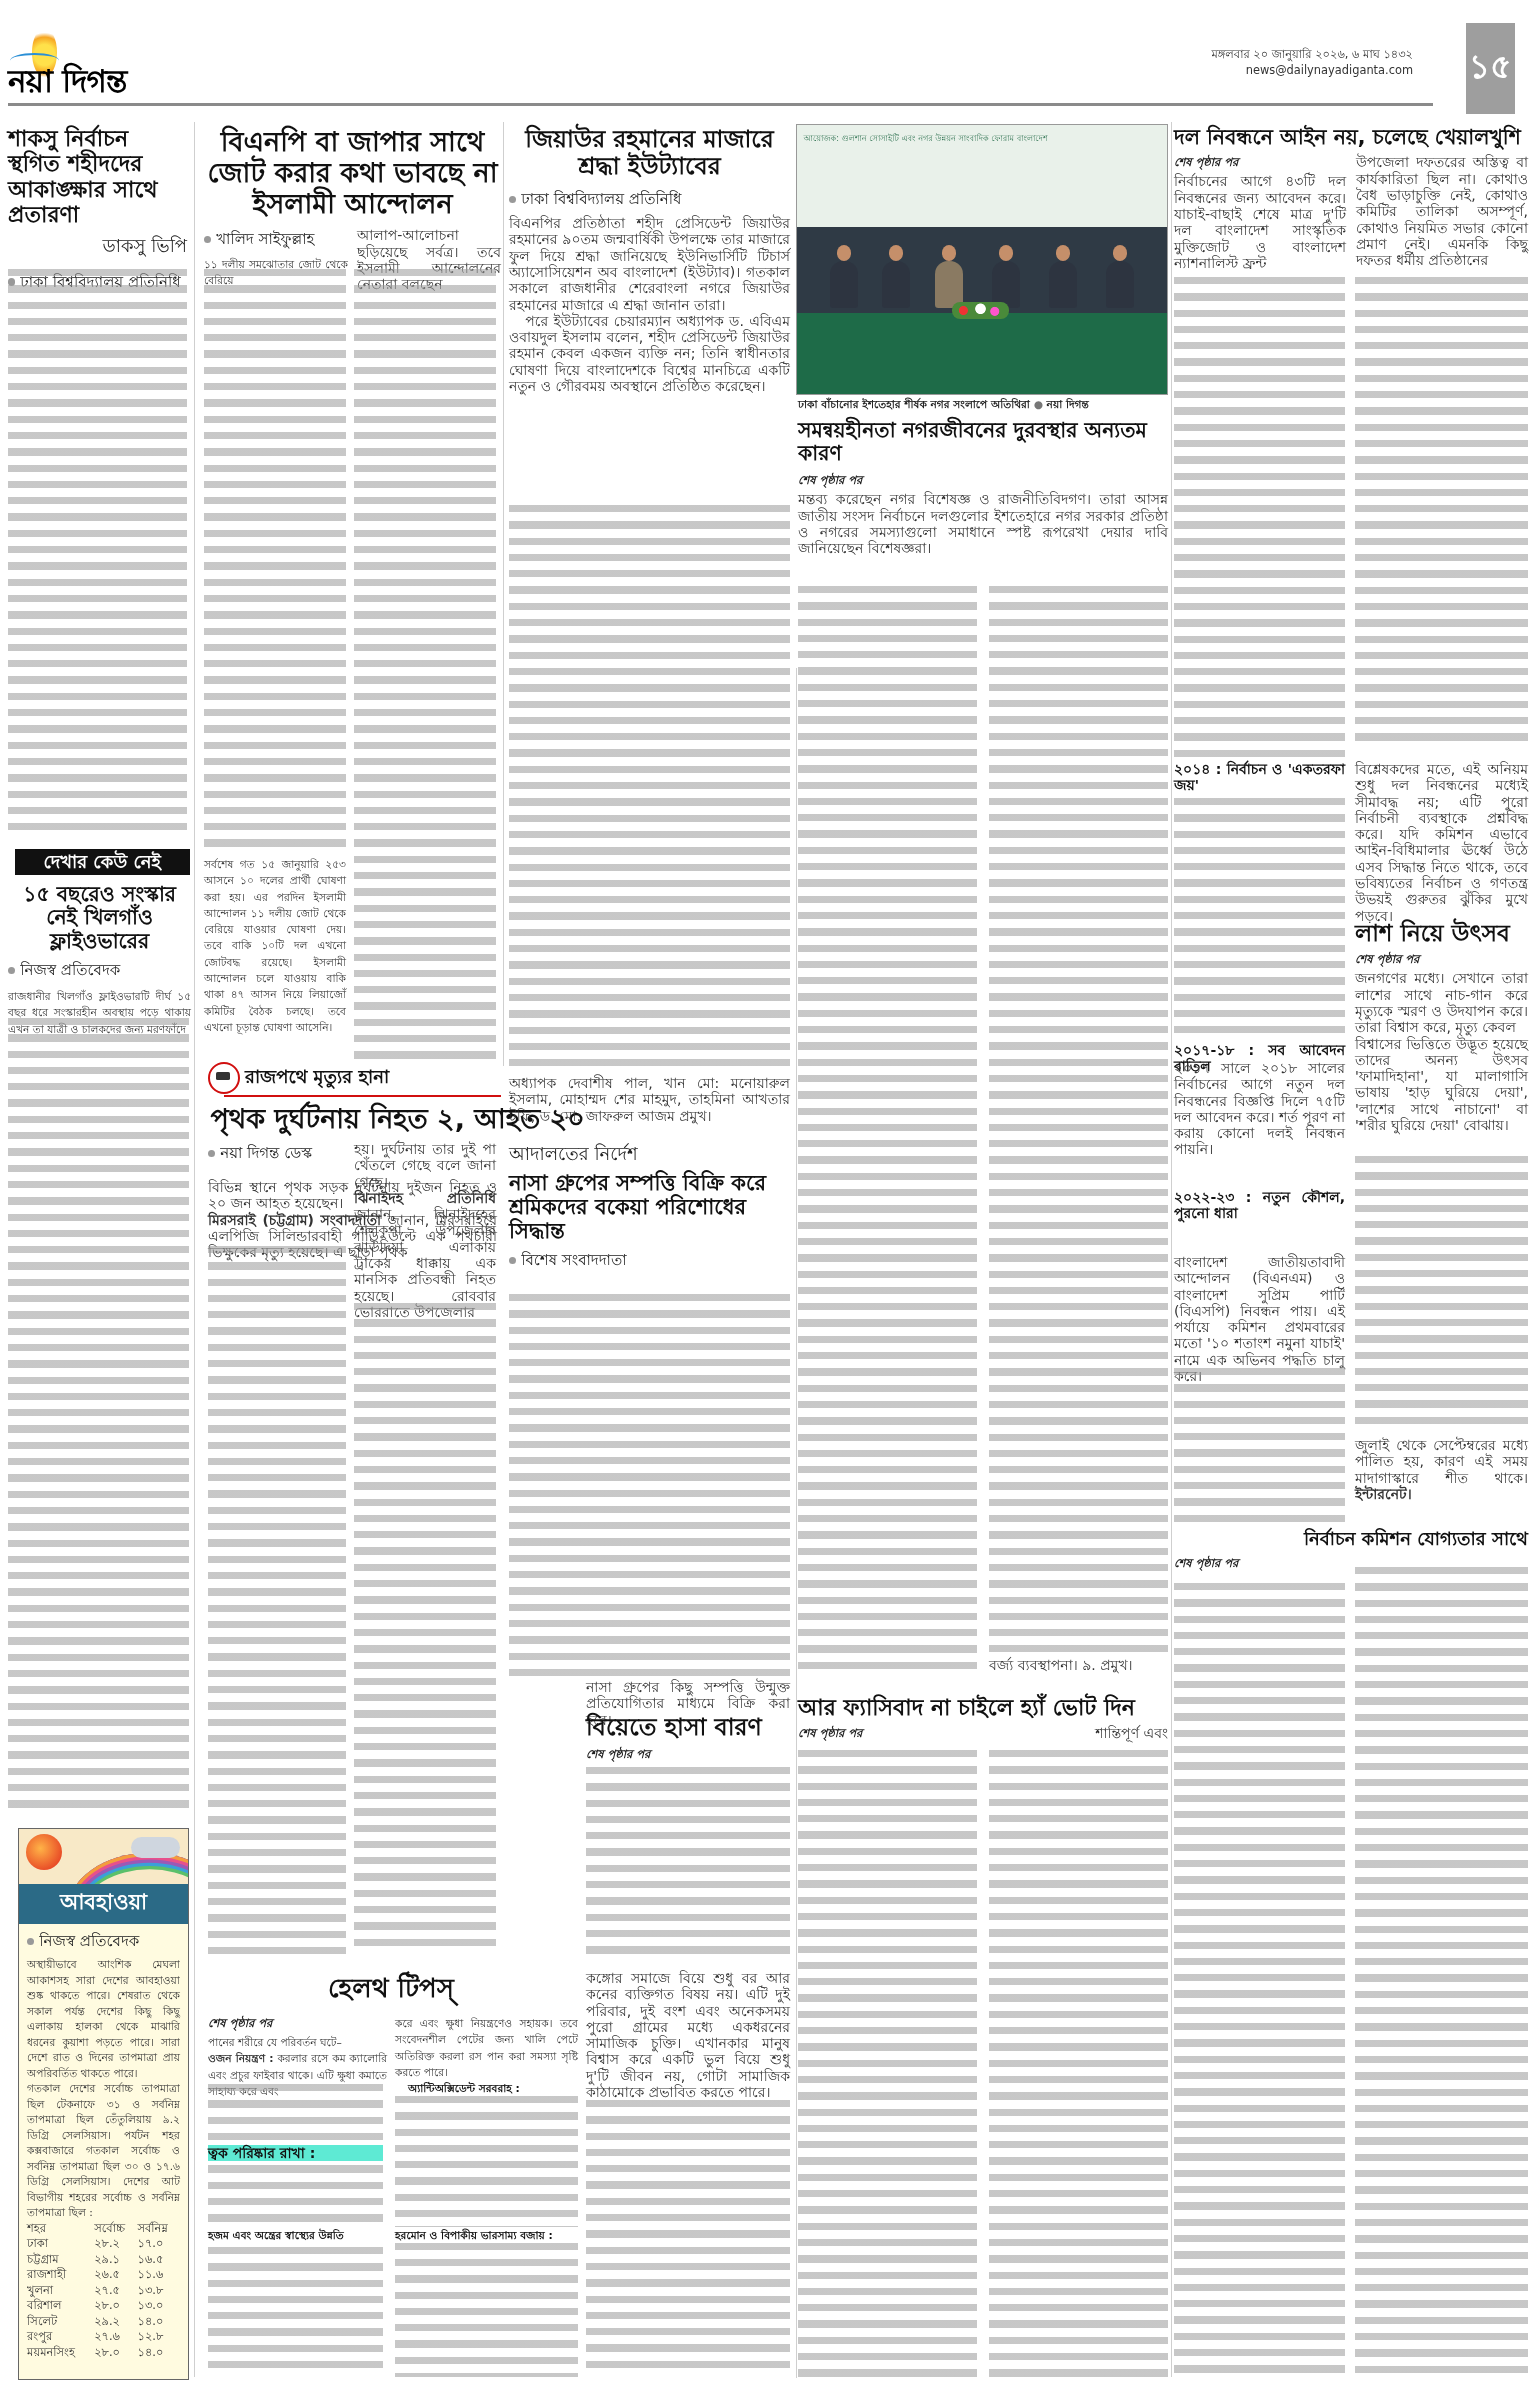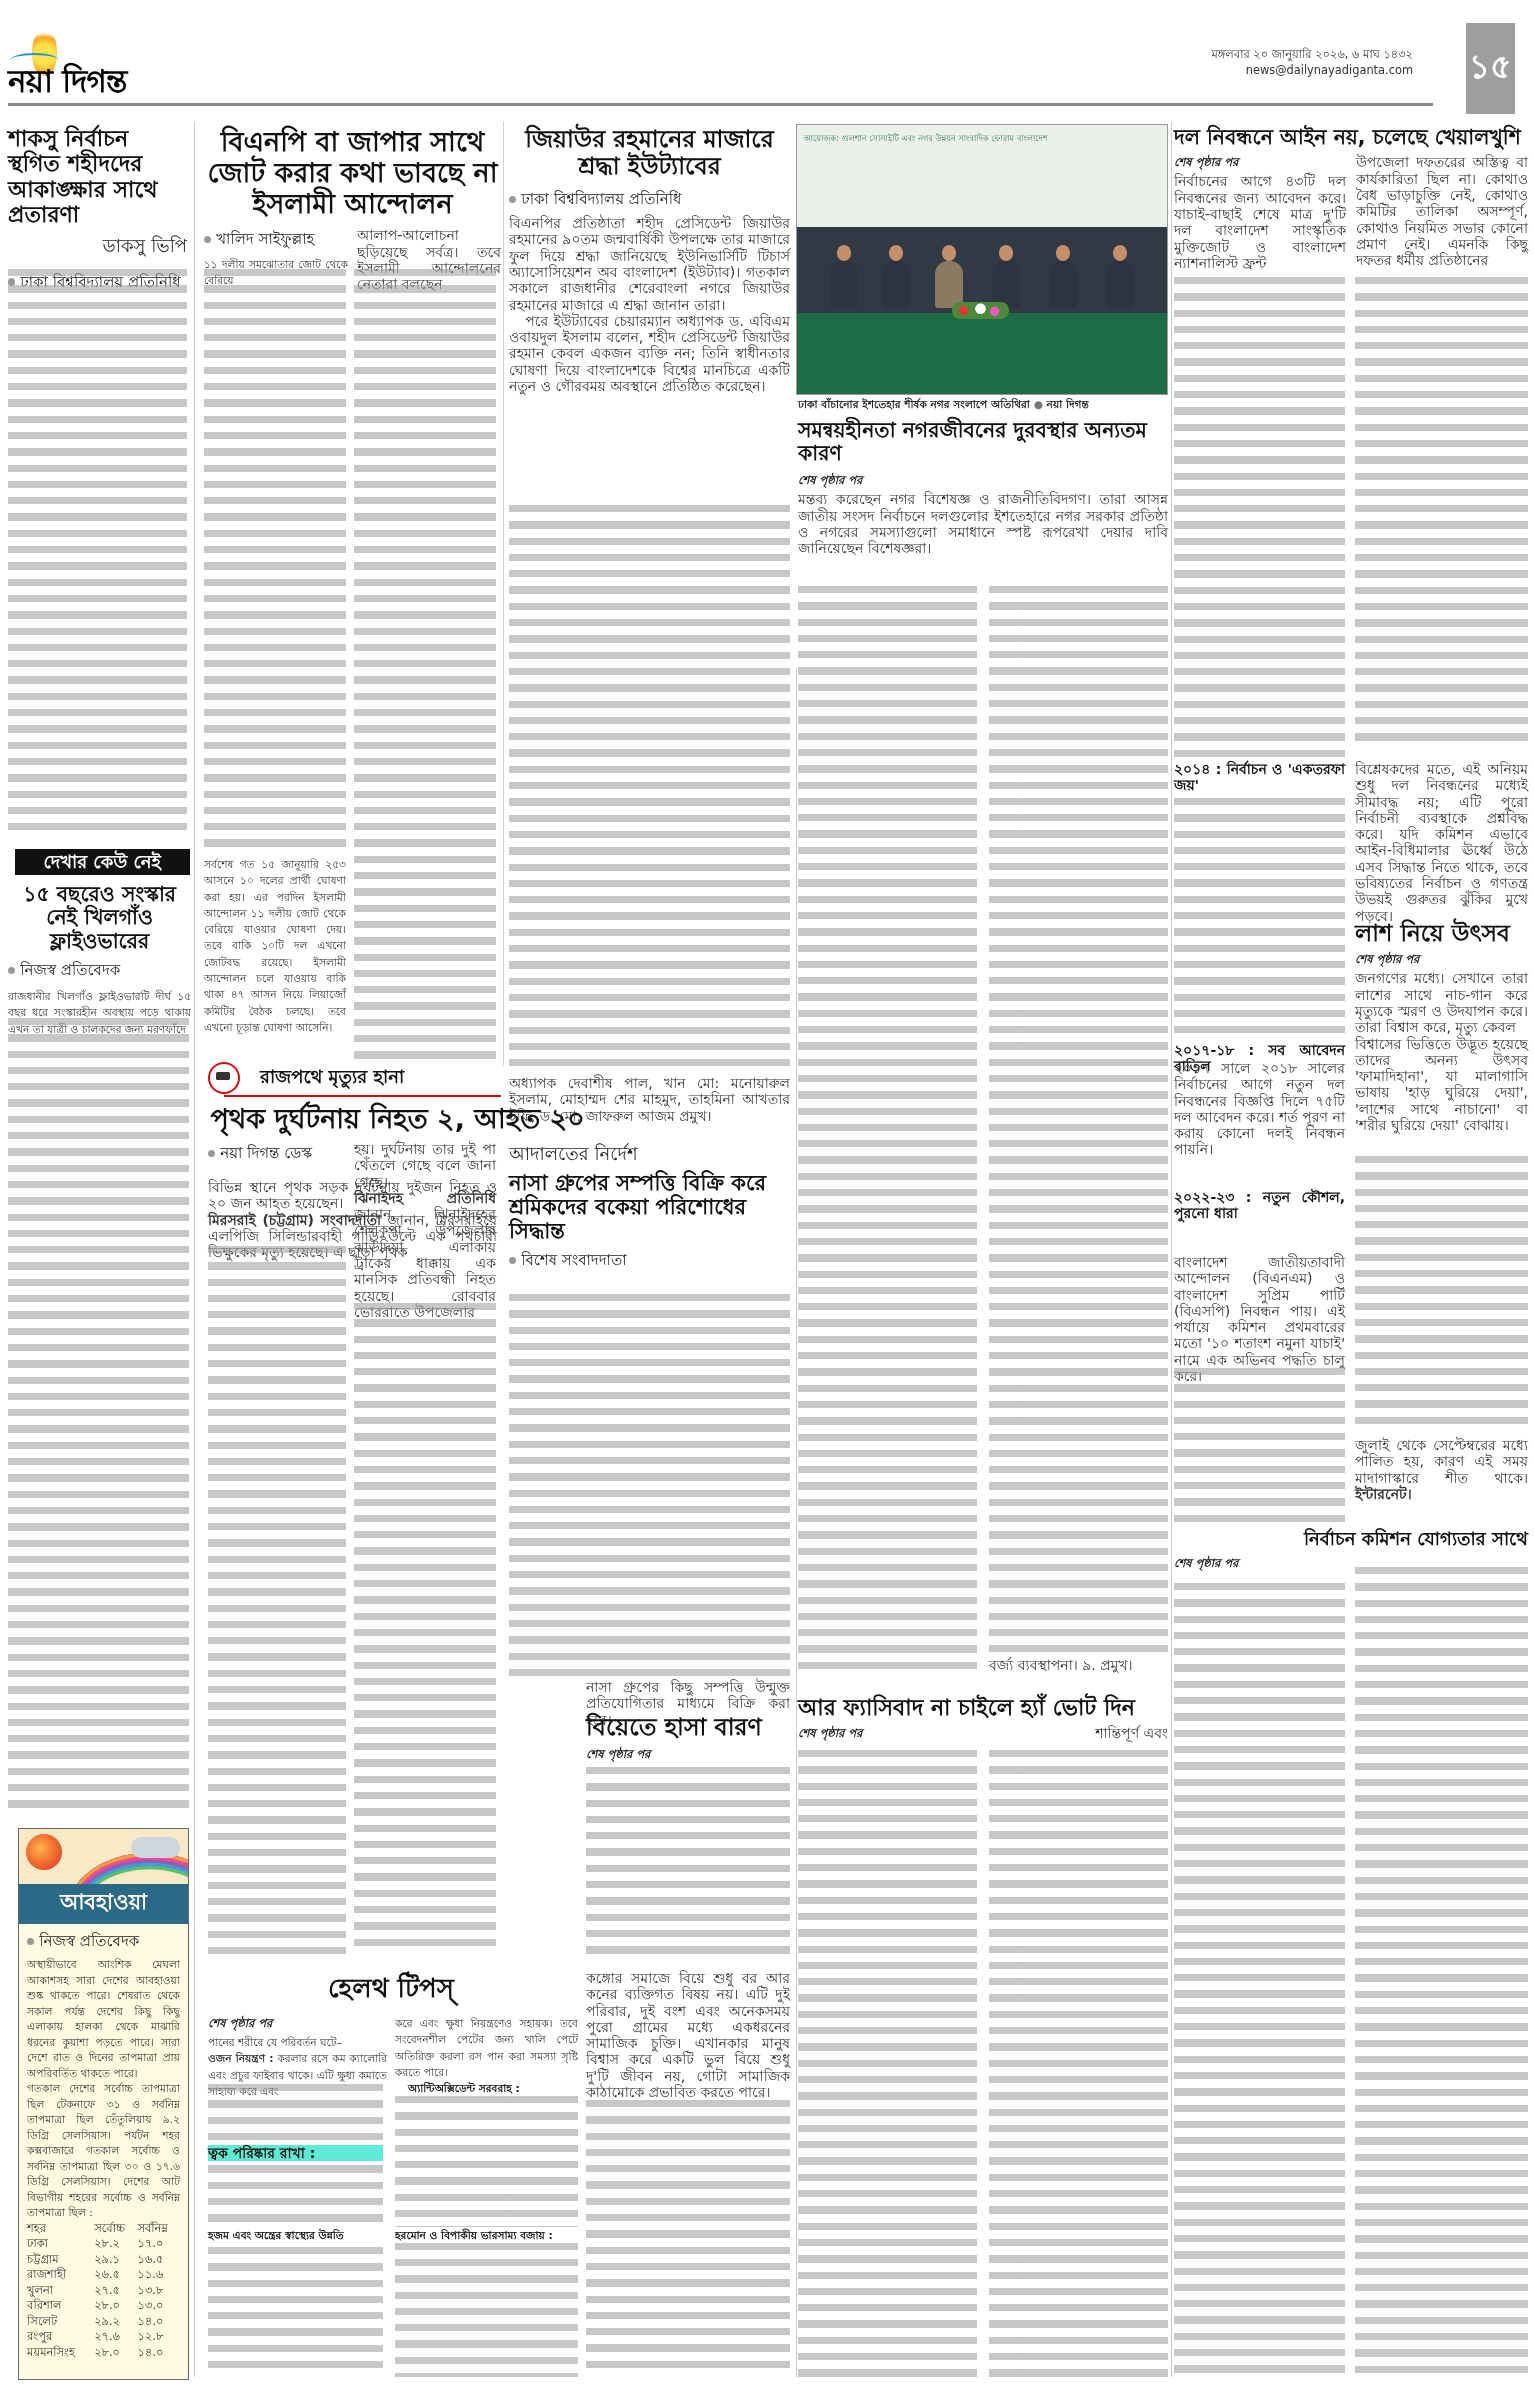--- a/index.html
+++ b/index.html
@@ -25,21 +25,21 @@
             opacity: 0.55; }
   .box-black { background: #111; color: #fff; text-align: center; font-weight: bold; }
   .caption { font-size: 10.6px; font-weight: bold; color: #222; }
   .photo { background: linear-gradient(#e9f1ea 0 38%, #2f3a45 38% 70%, #1e6b48 70% 100%); border: 0.8px solid #999; }
   .photo .banner { position: absolute; left: 6.5px; top: 6.5px; font-size: 8.1px; color: #3a7a5a; }
   .person { position: absolute; bottom: 32%; width: 28px; height: 47px; border-radius: 13px 13px 3.3px 3.3px; background: #2d3440; }
   .person .head { position: absolute; top: -16.3px; left: 6.5px; width: 14.7px; height: 16.3px; border-radius: 50%; background: #c58f6a; }
   .flowers { position: absolute; left: 42%; bottom: 28%; width: 57px; height: 16.3px; border-radius: 8.1px;
              background: radial-gradient(circle at 20% 50%, #e33 0 4.1px, transparent 4.9px), radial-gradient(circle at 50% 40%, #fff 0 4.9px, transparent 5.7px),
              radial-gradient(circle at 75% 55%, #f5c 0 4.1px, transparent 4.9px), #4a8a3a; }
-  .section-tag { display: flex; align-items: center; gap: 20px; }
+  .section-tag { display: flex; align-items: center; gap: 5px; }
   .section-tag .badge { width: 28px; height: 28px; border-radius: 50%; border: 2.4px solid #d10f0f; background: #fff; position: relative; }
   .section-tag .badge::after { content: ""; position: absolute; left: 5.7px; top: 8.1px; width: 14.7px; height: 8.1px; background: #333; border-radius: 1.6px; }
   .section-tag .label { font-size: 18px; font-weight: bold; color: #111; }
   .red-rule { height: 2.4px; background: #d10f0f; }
   .weather { border: 1.6px solid #666; background: #fffbe0; }
   .weather .art { height: 55px; position: relative; overflow: hidden; background: #f8e9c7; }
   .weather .sunball { position: absolute; left: 6.5px; top: 4.9px; width: 36px; height: 36px; border-radius: 50%; background: radial-gradient(circle at 40% 40%, #ffb347, #e0261b); }
   .weather .rainbow { position: absolute; left: 33px; top: 8.1px; width: 163px; height: 114px; border-radius: 50%;
                       border: 16.3px solid transparent; box-shadow: inset 0 0 0 3.3px #f39c3d, inset 0 0 0 6.5px #e7508c, inset 0 0 0 9.8px #9b59b6, inset 0 0 0 13px #3aa0d9, inset 0 0 0 16.3px #5bc06b; }
   .weather .cloud { position: absolute; right: 8.1px; top: 8.1px; width: 49px; height: 21px; border-radius: 11.4px; background: #cfd6df; }

